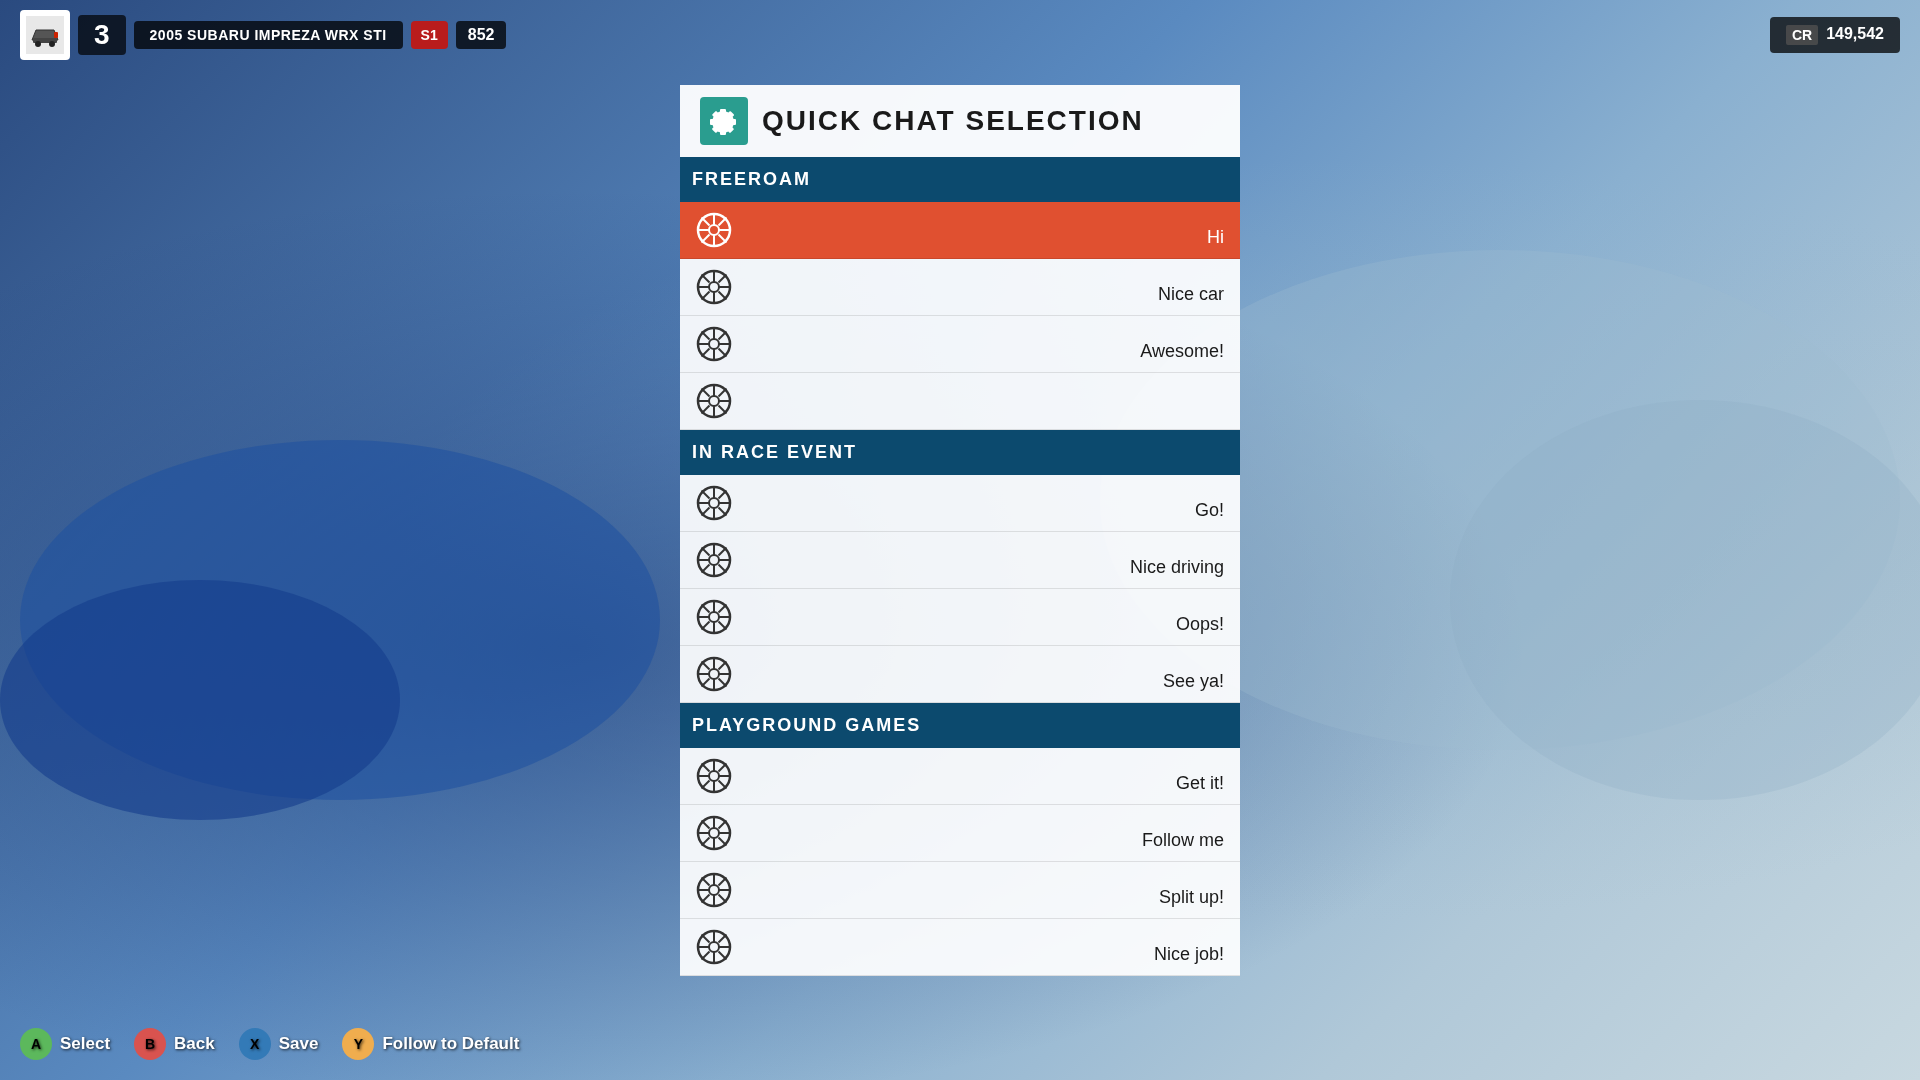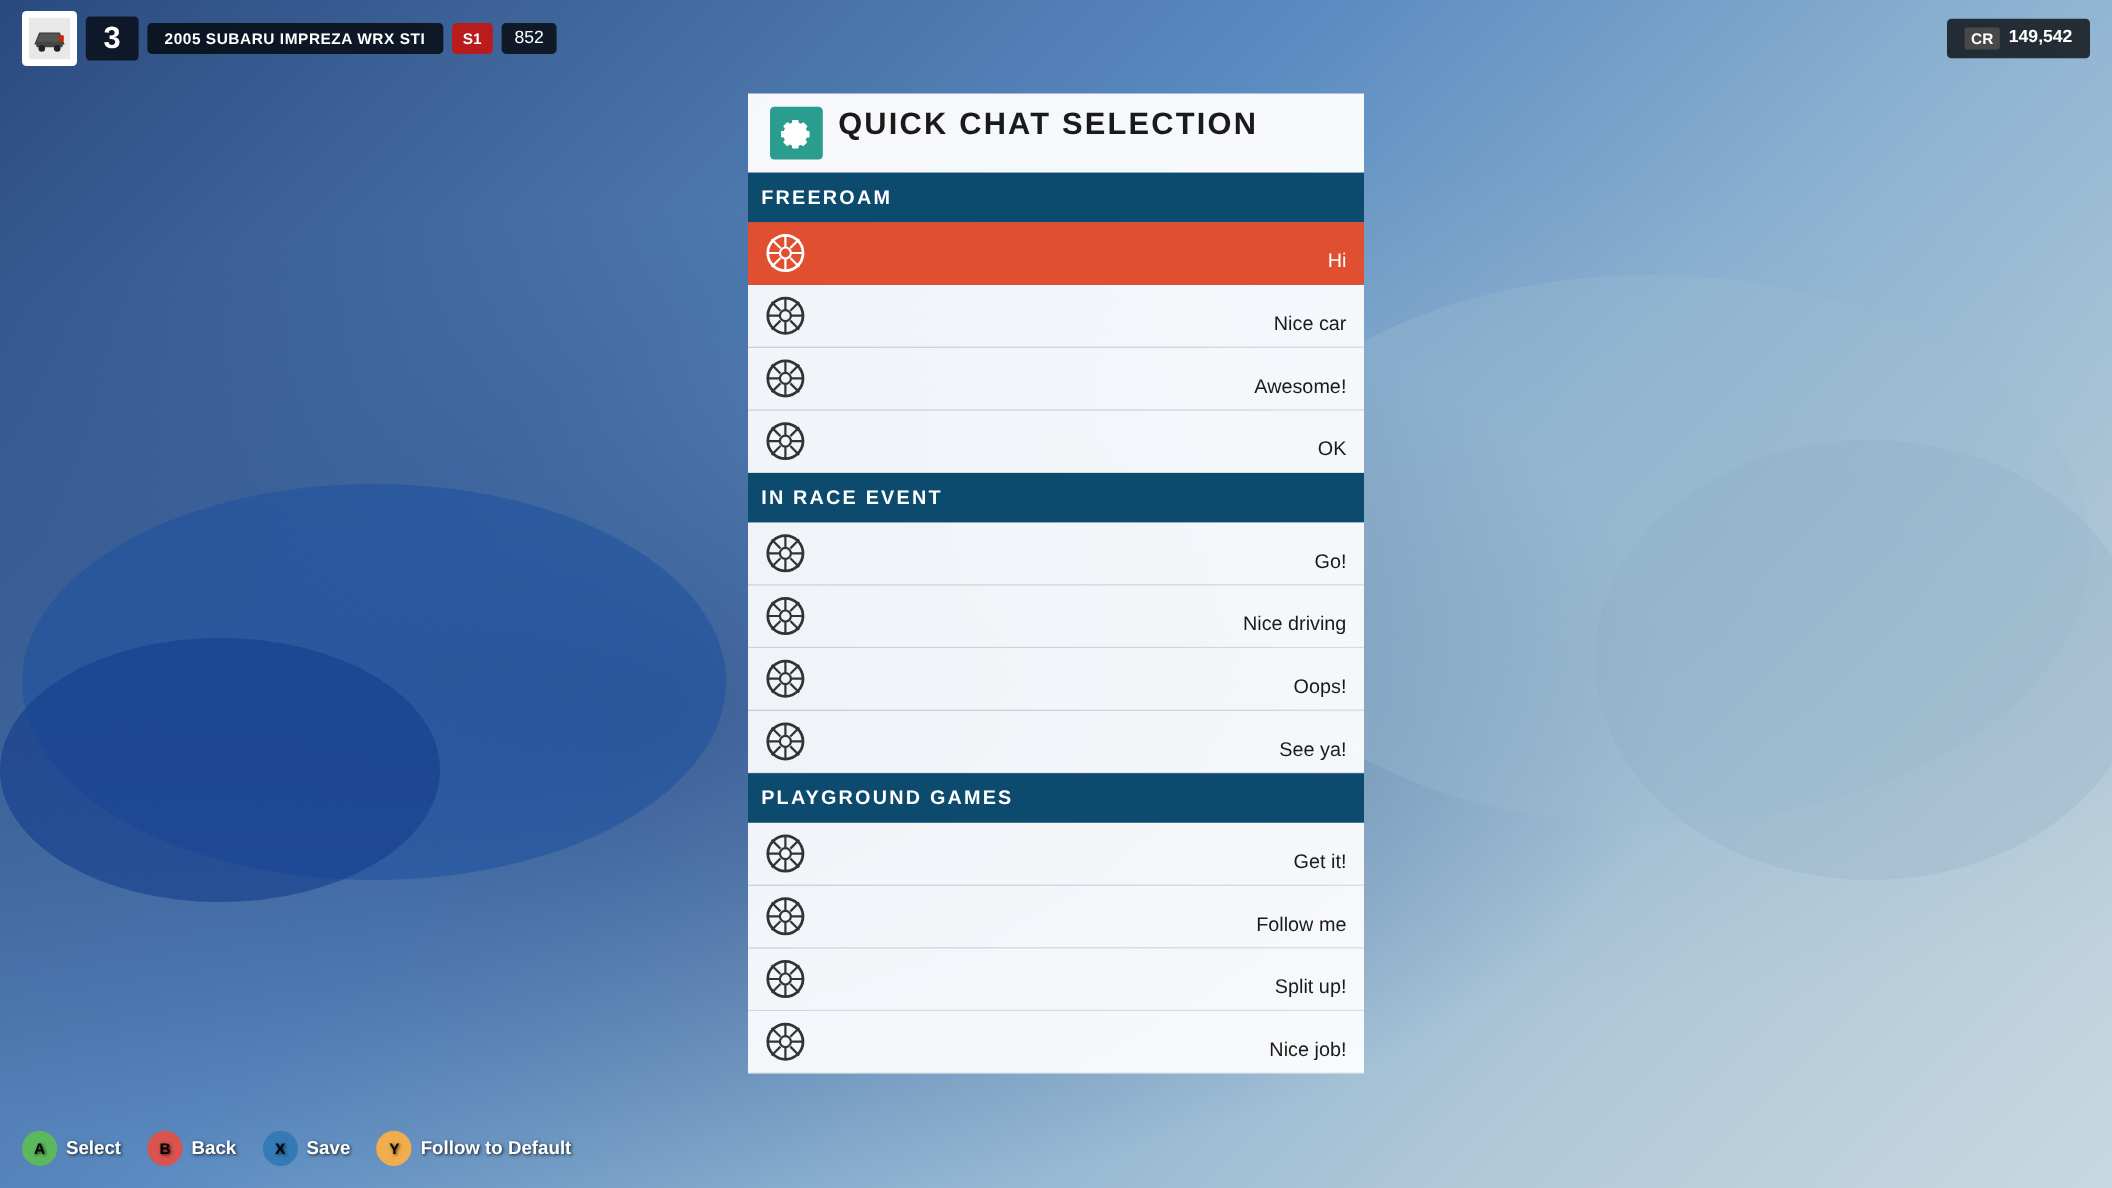--- a/index.html
+++ b/index.html
@@ -93,21 +93,21 @@
       font-size: 14px;
       font-weight: bold;
       padding: 6px 10px;
       border-radius: 4px;
     }
 
     .pi-badge {
       background: rgba(0,0,0,0.75);
       color: #fff;
       font-size: 16px;
-      font-weight: normal;
+      font-weight: bold;
       padding: 5px 12px;
       border-radius: 4px;
     }
 
     .cr-badge {
       background: rgba(0,0,0,0.75);
       color: #fff;
       font-size: 16px;
       font-weight: bold;
       padding: 8px 16px;
@@ -132,20 +132,21 @@
       top: 85px;
       left: 50%;
       transform: translateX(-50%);
       width: 560px;
       z-index: 50;
     }
 
     .panel-title {
       background: rgba(255,255,255,0.95);
       display: flex;
+      align-items: center;
       gap: 14px;
       padding: 12px 20px;
       margin-bottom: 0;
     }
 
     .gear-icon-wrap {
       background: #2a9d8f;
       width: 48px;
       height: 48px;
       display: flex;
@@ -369,21 +370,20 @@
       <circle cx="18" cy="18" r="5" stroke="#333" stroke-width="2" fill="none"></circle>
       <line x1="18" y1="2" x2="18" y2="13" stroke="#333" stroke-width="2"></line>
       <line x1="18" y1="23" x2="18" y2="34" stroke="#333" stroke-width="2"></line>
       <line x1="2" y1="18" x2="13" y2="18" stroke="#333" stroke-width="2"></line>
       <line x1="23" y1="18" x2="34" y2="18" stroke="#333" stroke-width="2"></line>
       <line x1="5.5" y1="5.5" x2="13.5" y2="13.5" stroke="#333" stroke-width="2"></line>
       <line x1="22.5" y1="22.5" x2="30.5" y2="30.5" stroke="#333" stroke-width="2"></line>
       <line x1="30.5" y1="5.5" x2="22.5" y2="13.5" stroke="#333" stroke-width="2"></line>
       <line x1="13.5" y1="22.5" x2="5.5" y2="30.5" stroke="#333" stroke-width="2"></line>
     </svg>
-    <span class="chat-label">OK</span>
   </div>
 
   <div class="section-header">
     <span>IN RACE EVENT</span>
   </div>
 
   <div class="chat-item">
     <svg class="wheel-icon" viewBox="0 0 36 36" fill="none">
       <circle cx="18" cy="18" r="16" stroke="#333" stroke-width="2.5" fill="none"></circle>
       <circle cx="18" cy="18" r="5" stroke="#333" stroke-width="2" fill="none"></circle>

